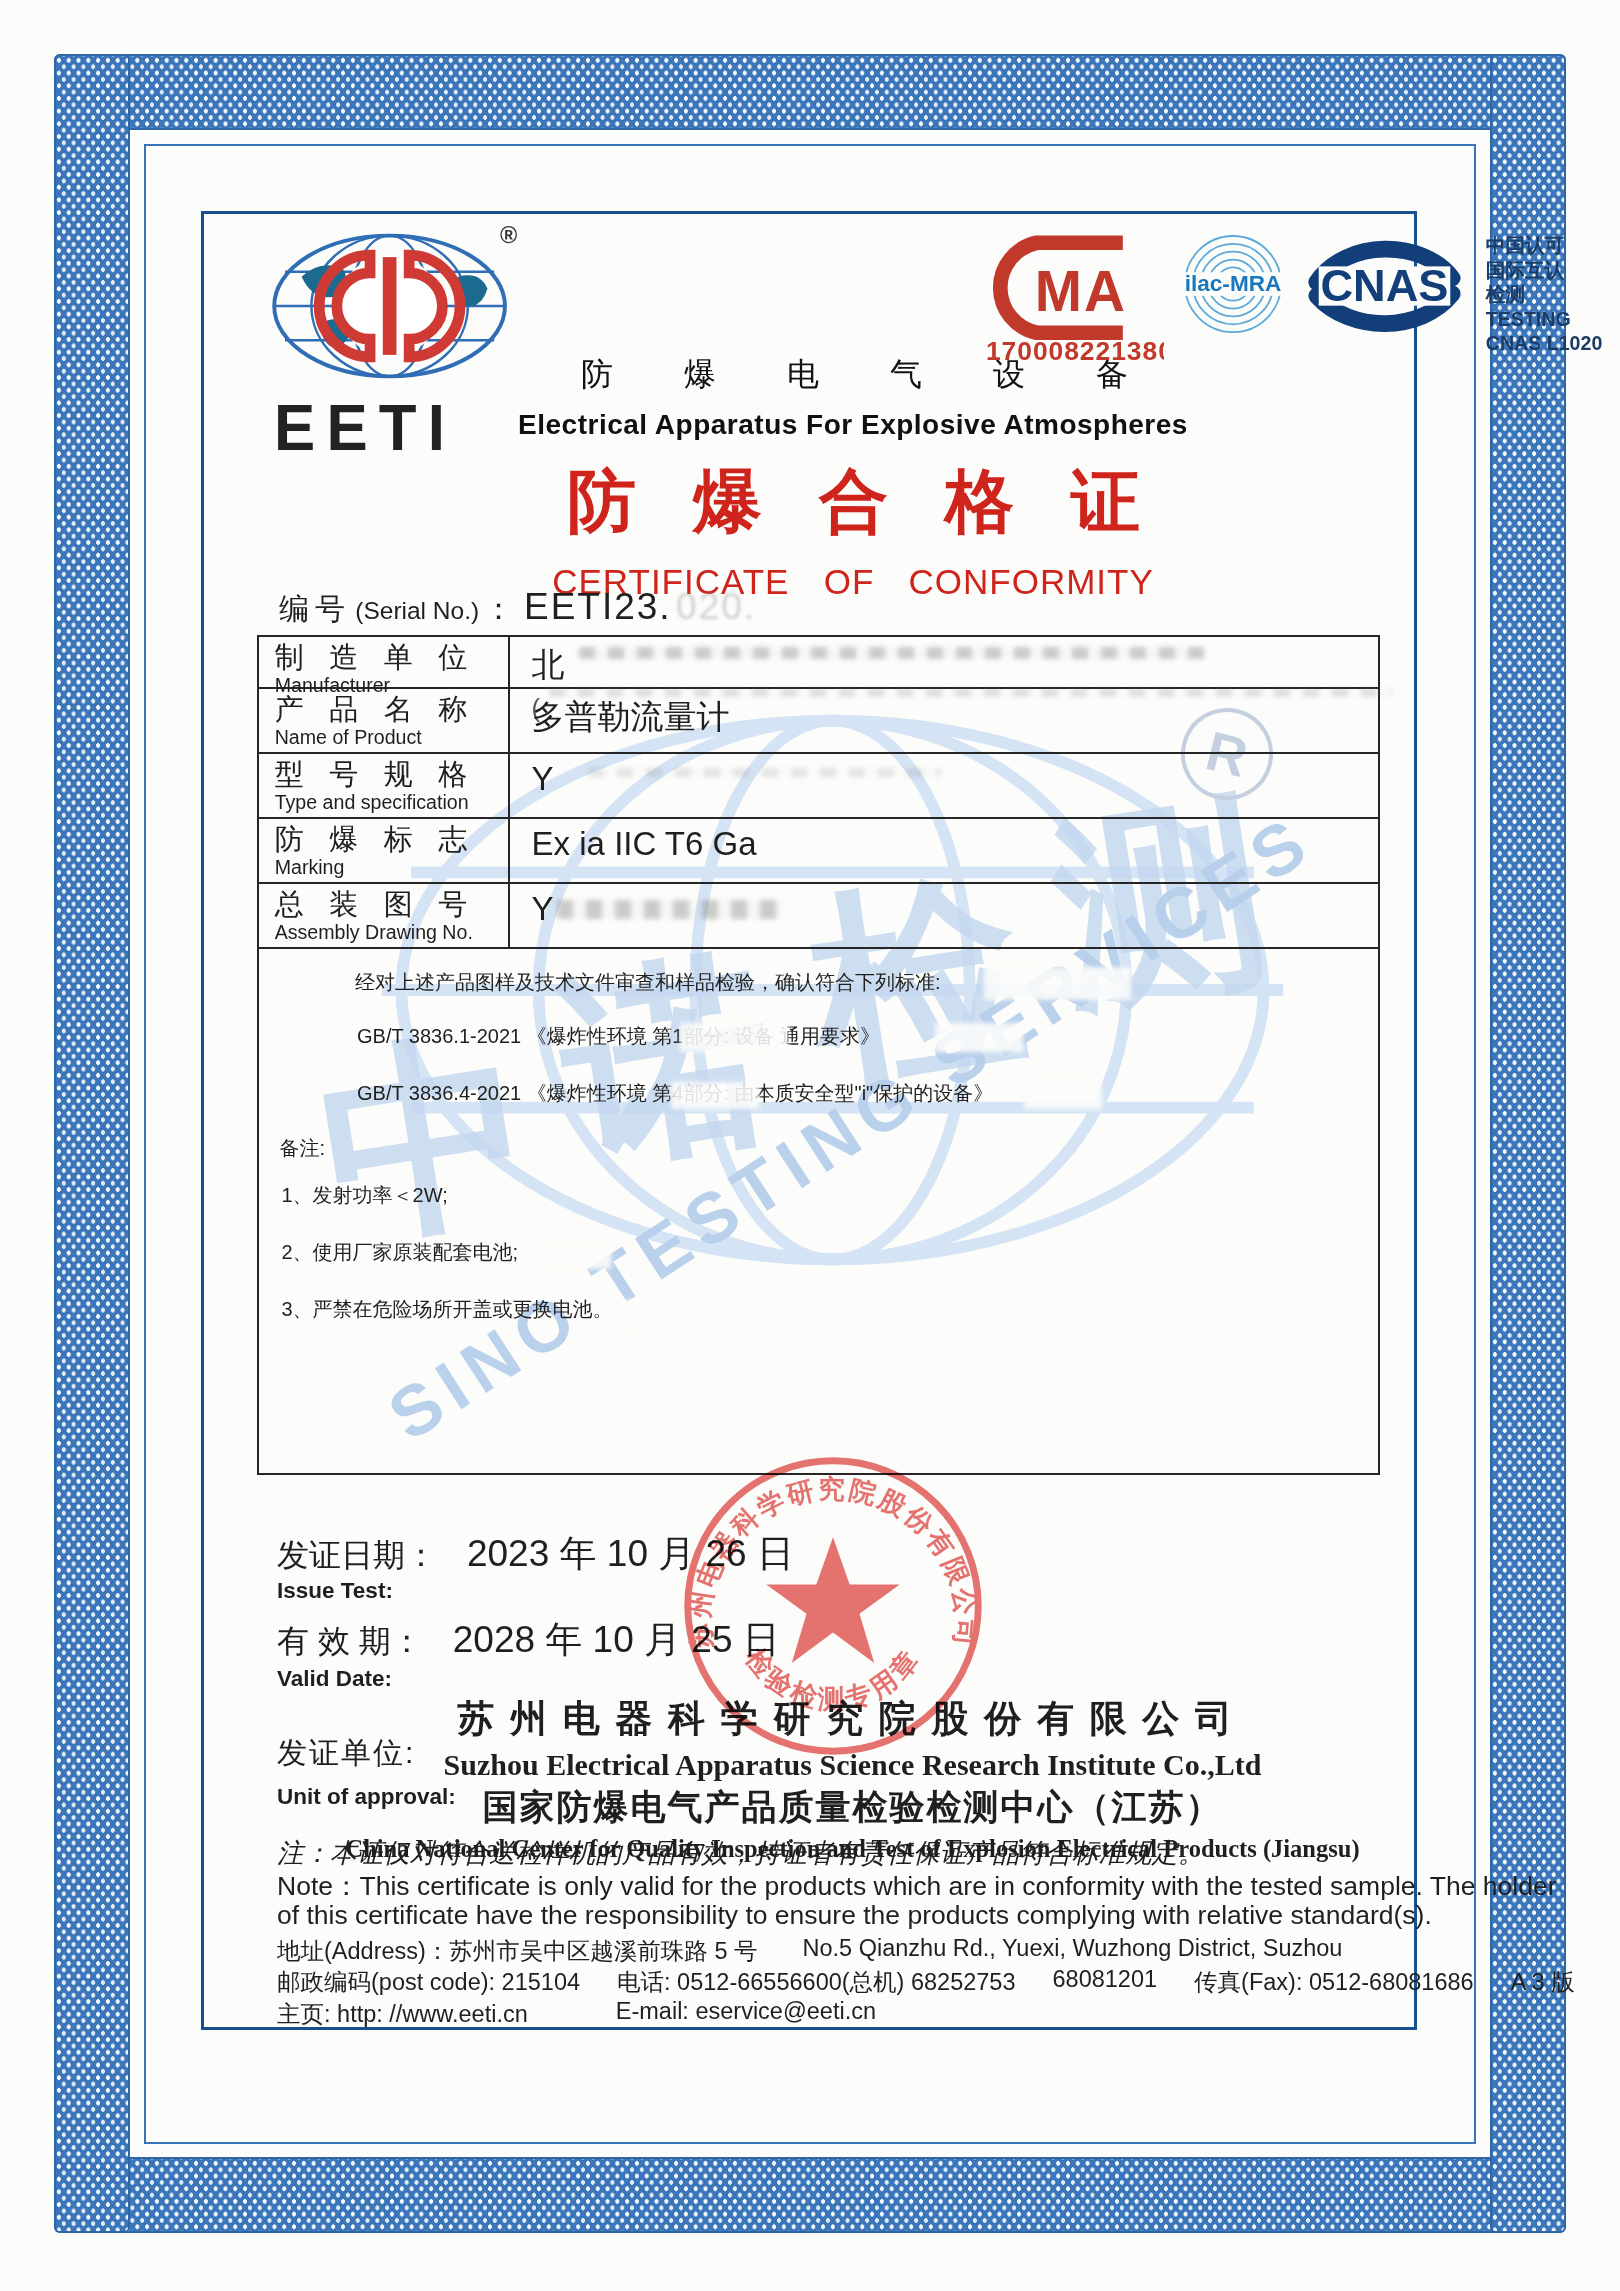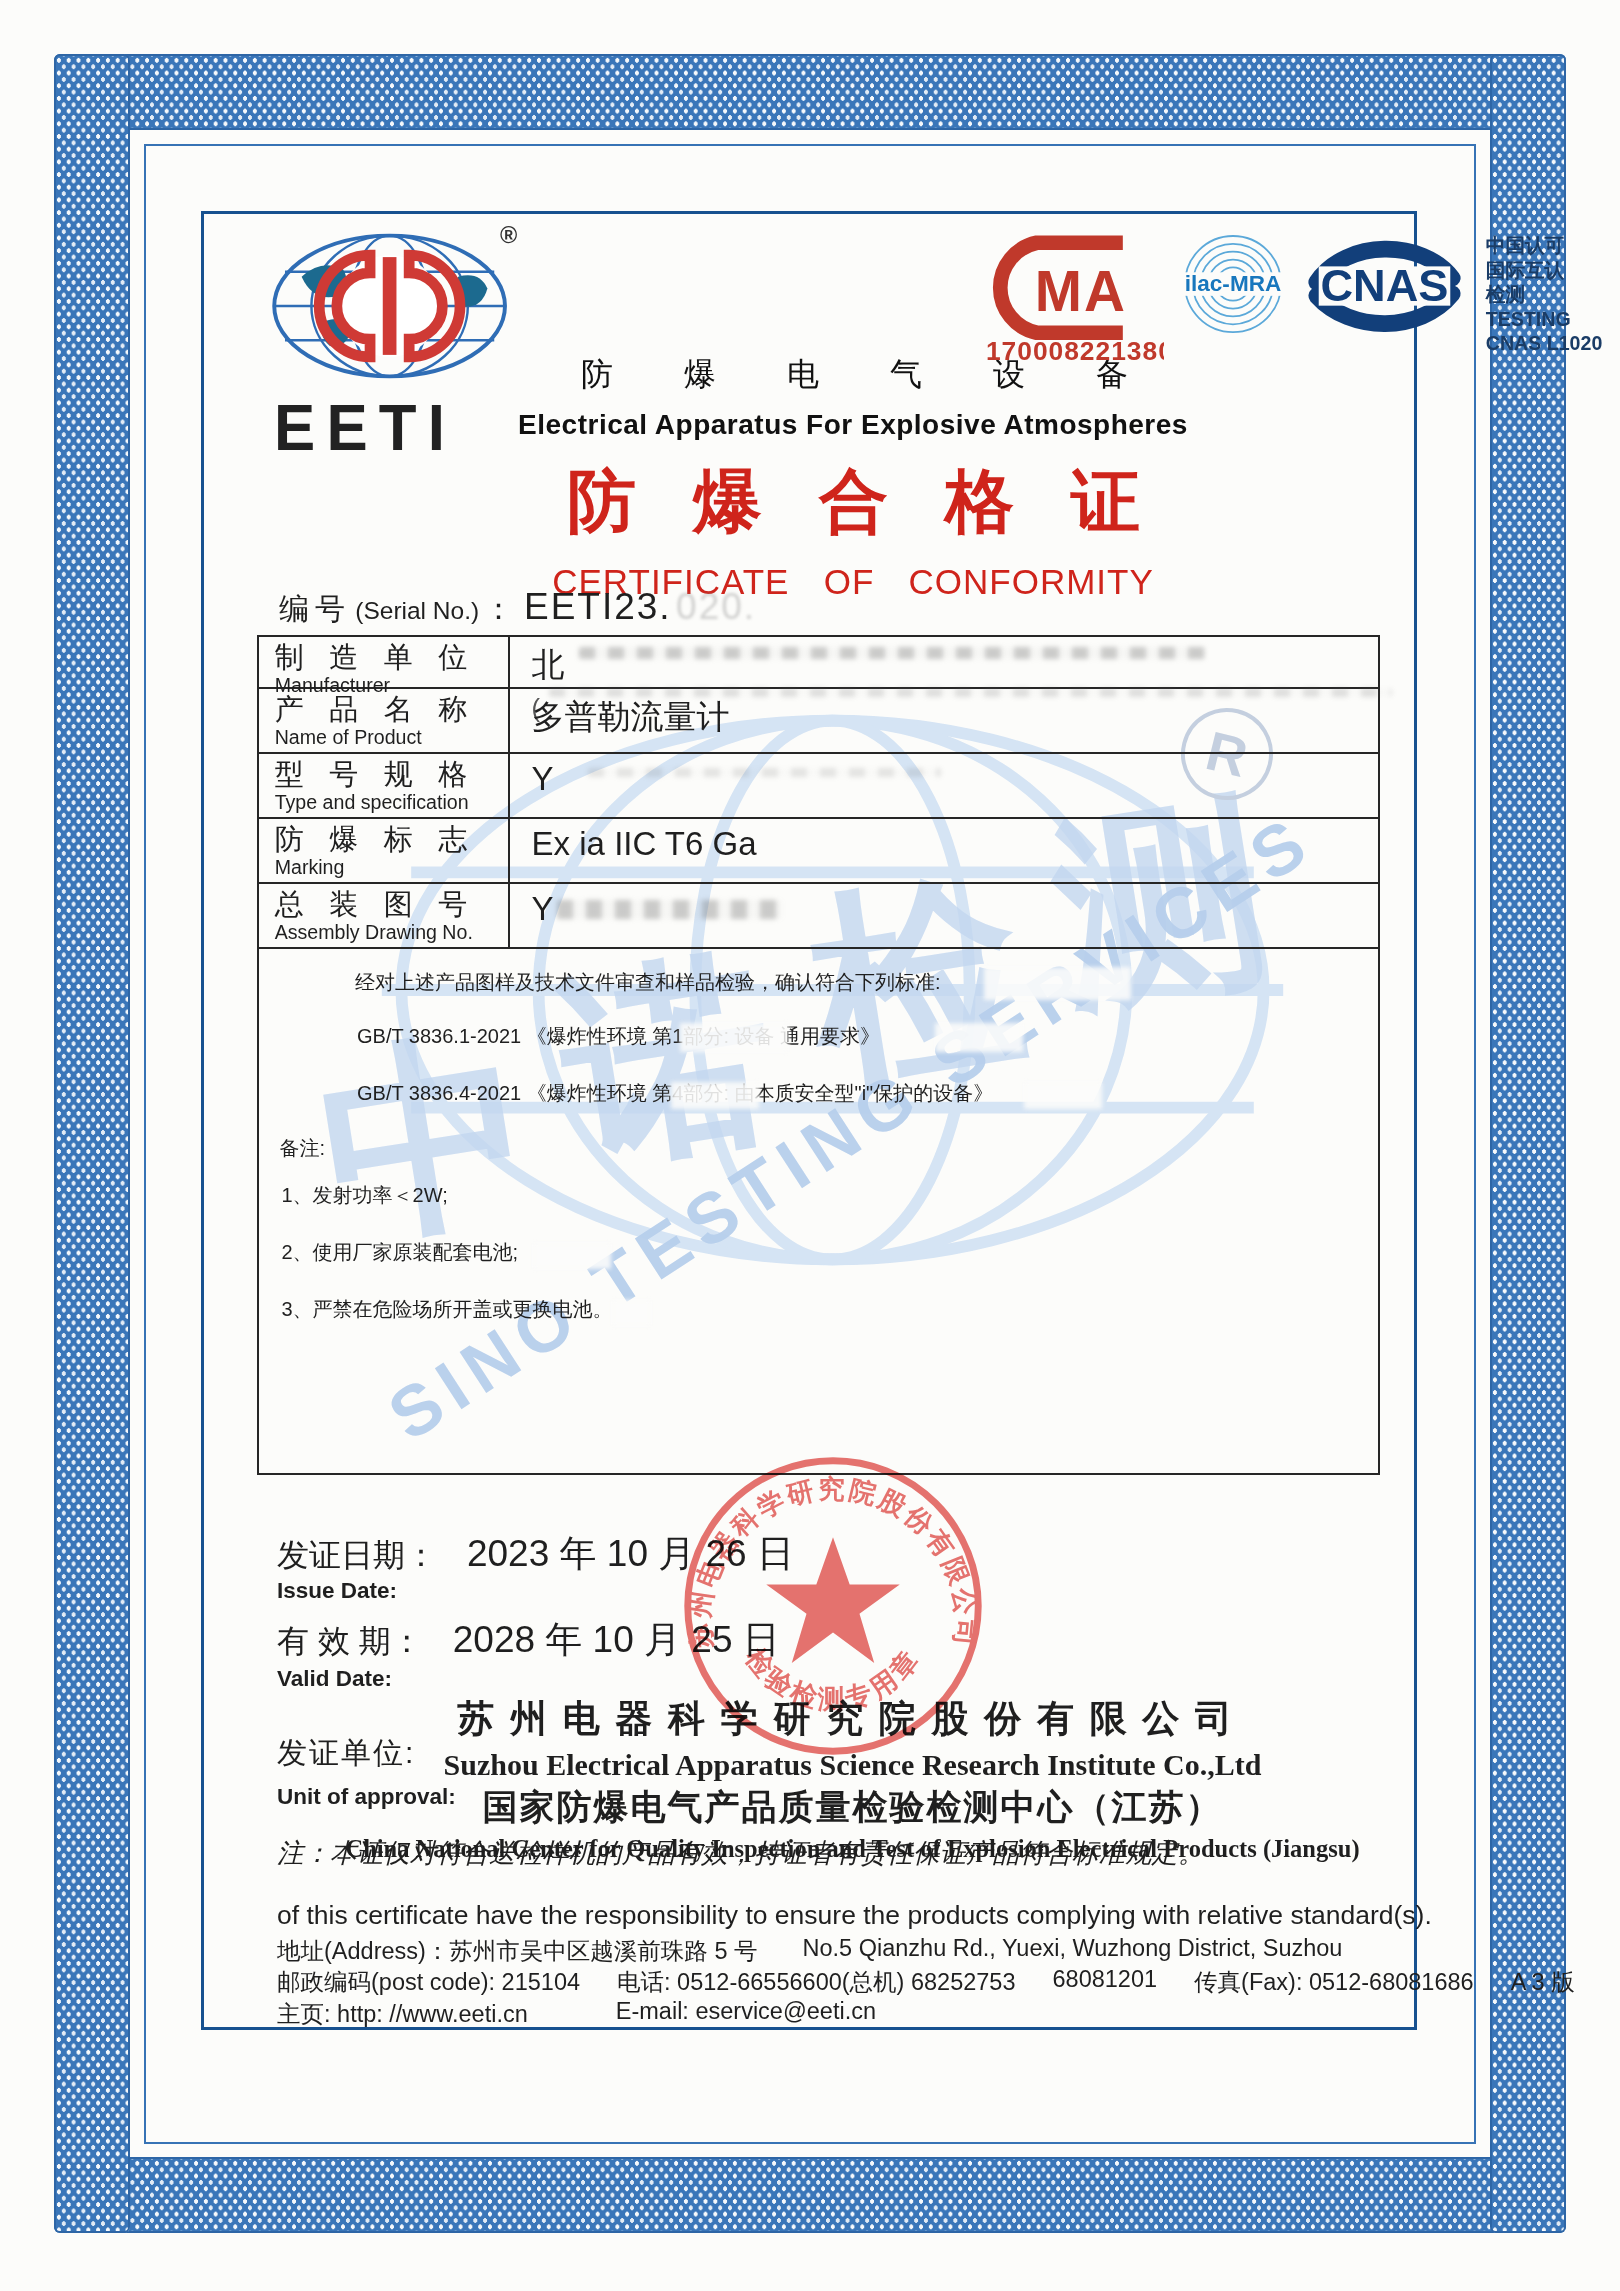--- a/index.html
+++ b/index.html
@@ -248,21 +248,21 @@
       <div class="erase" style="left:765px;top:133px;width:78px;height:27.4px;"></div>
       <div class="erase" style="left:274px;top:294px;width:78px;height:25.5px;"></div>
       <div class="erase" style="left:353px;top:351px;width:39px;height:25.5px;"></div>
     </div>
   </div>
 
   <div class="dt" style="left:277px;top:1529px;">
     <span class="lab">发证日期：</span>
     <span class="val">2023 年 10 月 26 日</span>
   </div>
-  <div class="dt-en" style="left:277px;top:1578px;">Issue Date:</div>
+  <div class="dt-en" style="left:277px;top:1578px;">Issue Test:</div>
   <div class="dt" style="left:277px;top:1615px;">
     <span class="lab">有 效 期：</span>
     <span class="val">2028 年 10 月 25 日</span>
   </div>
   <div class="dt-en" style="left:277px;top:1666px;">Valid Date:</div>
 
   <svg class="stamp" width="318" height="318" viewBox="0 0 324 324">
     <defs>
       <path id="arcTop" d="M38,200 A126,126 0 1 1 286,200"></path>
       <path id="arcBot" d="M74,216 A102,102 0 0 0 250,216"></path>
@@ -280,20 +280,21 @@
   <div class="appr-label-cn">发证单位:</div>
   <div class="appr-label-en">Unit of approval:</div>
   <div class="appr">
     <div class="a1">苏州电器科学研究院股份有限公司</div>
     <div class="a2">Suzhou Electrical Apparatus Science Research Institute Co.,Ltd</div>
     <div class="a3">国家防爆电气产品质量检验检测中心（江苏）</div>
     <div class="a4">China National Center for Quality Inspection and Test of Explosion Electrical Products (Jiangsu)</div>
   </div>
 
   <div class="zh-note">注：本证仅对符合送检样机的产品有效，持证者有责任保证产品符合标准规定。</div>
+  <div class="en-note1">Note：This certificate is only valid for the products which are in conformity with the tested sample. The holder</div>
   <div class="en-note2">of this certificate have the responsibility to ensure the products complying with relative standard(s).</div>
 
   <div class="foot f-addr">
     <span>地址(Address)：苏州市吴中区越溪前珠路 5 号</span>
     <span>No.5 Qianzhu Rd., Yuexi, Wuzhong District, Suzhou</span>
   </div>
   <div class="foot f-post">
     <span>邮政编码(post code): 215104</span>
     <span>电话: 0512-66556600(总机) 68252753</span>
     <span>68081201</span>

